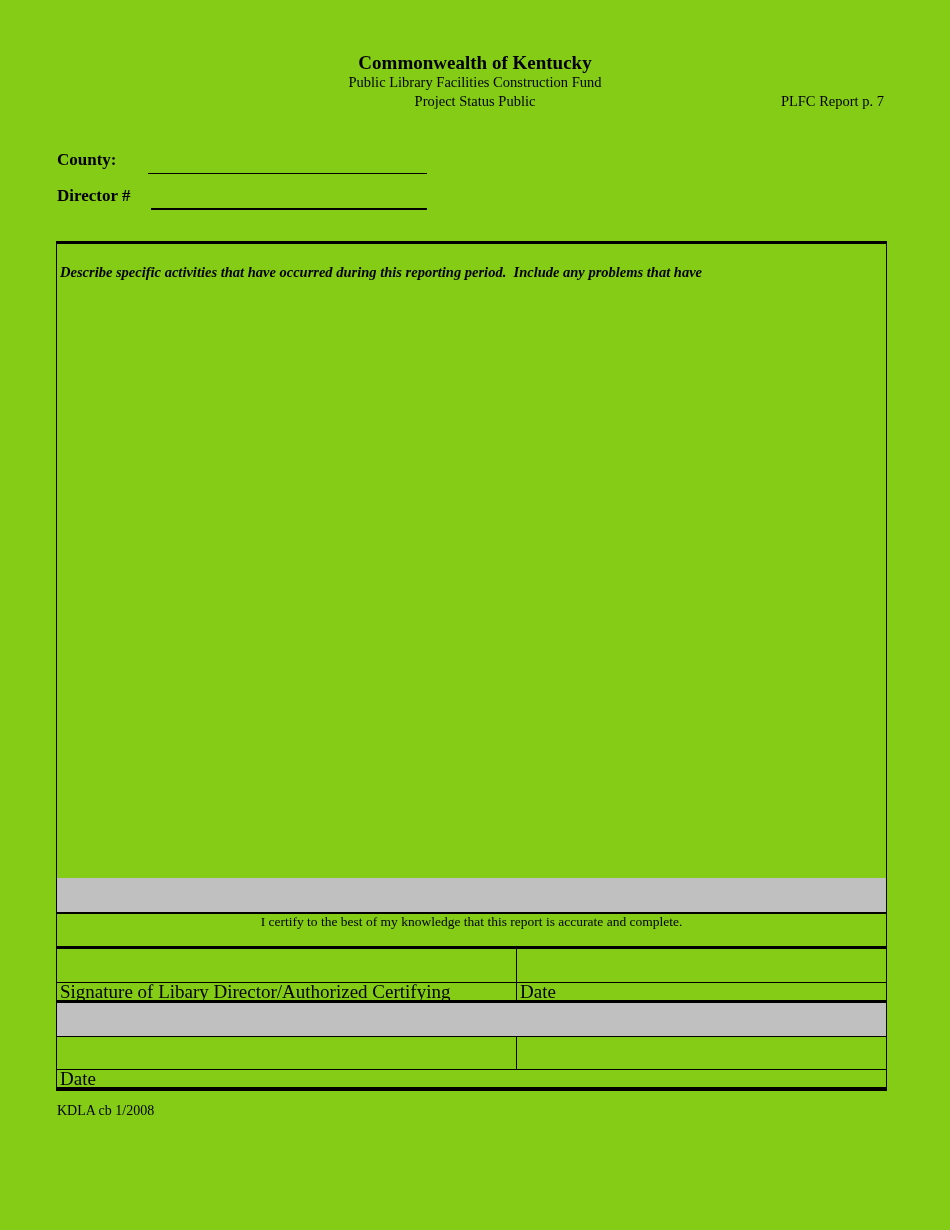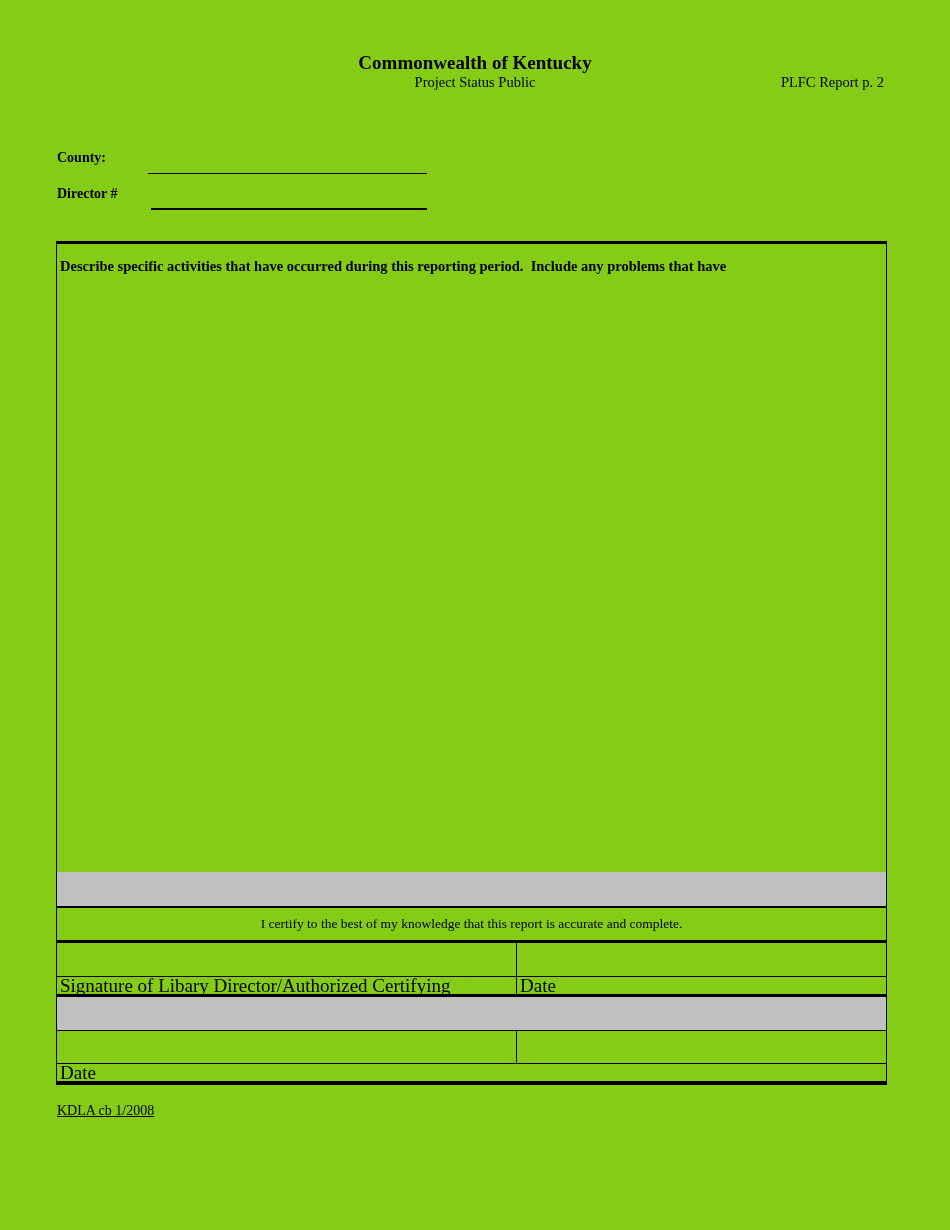--- a/index.html
+++ b/index.html
@@ -32,21 +32,21 @@
   .page-label {
     position: absolute;
     right: 66px;
     top: 0;
   }
 
   
   .field-label {
     position: absolute;
     left: 57px;
-    font-size: 14px;
+    font-size: 17px;
     font-weight: bold;
   }
   .county-label   { top: 150px; }
   .agreement-label{ top: 186px; }
   .field-line {
     position: absolute;
     height: 16px;
     font-size: 14px;
     cursor: text;
   }
@@ -64,37 +64,37 @@
     position: absolute;
     left: 56px; top: 241px;
     width: 829px;
     border-left: 1px solid #000;
     border-right: 1px solid #000;
     border-top: 3px solid #000;
     border-bottom: 4px solid #000;
   }
   .instruction-cell {
     height: 621px;
-    padding: 7px 8px 0 3px;
+    padding: 13px 8px 0 3px;
     cursor: text;
+    font-style: italic;
   }
   .instruction-cell p {
     margin: 0;
     font-size: 14.5px;
     font-weight: bold;
     line-height: 30px;
     white-space: pre-wrap;
   }
   .gray-bar { height: 34px; }
   .gray-bar.first  { border-bottom: 2px solid #000; }
   .gray-bar.second { height: 33px; border-bottom: 1px solid #000; }
   .certify-row {
     height: 32px;
     display: flex;
-    align-items: center;
     justify-content: center;
     font-size: 13.5px;
     border-bottom: 3px solid #000;
   }
   .certify-row span { white-space: pre-wrap; }
   .split-row { display: flex; }
   .split-row .cell-left {
     width: 460px;
     border-right: 1px solid #000;
     box-sizing: border-box;
@@ -115,33 +115,33 @@
     line-height: 17px;
     overflow: hidden;
   }
   .label-row.first { border-bottom: 3px solid #000; }
 
   
   .footer {
     position: absolute;
     left: 57px; top: 1103px;
     font-size: 14px;
-    text-decoration: underline;
   }
 </style>
 </head>
 <body>
 
 <div class="page">
 
   <div class="header">
     <div class="h-org">Commonwealth of Kentucky</div>
+    <div class="h-program">Public Library Facilities Construction Fund</div>
     <div class="h-title-row">
       <span>Project Status Public</span>
-      <span class="page-label">PLFC Report p. 2</span>
+      <span class="page-label">PLFC Report p. 7</span>
     </div>
   </div>
 
   <div class="field-label county-label">County:</div>
   <div class="field-line county-line"></div>
 
   <div class="field-label agreement-label">Director #</div>
   <div class="field-line agreement-line"></div>
 
   <div class="report-table">

